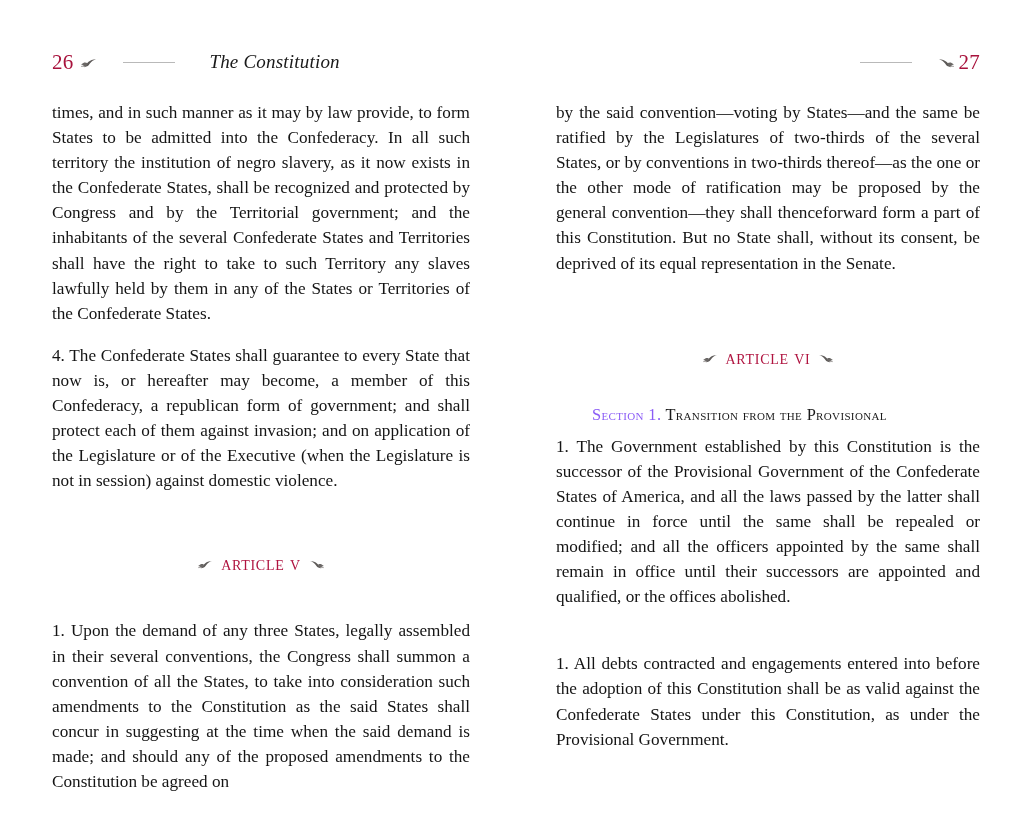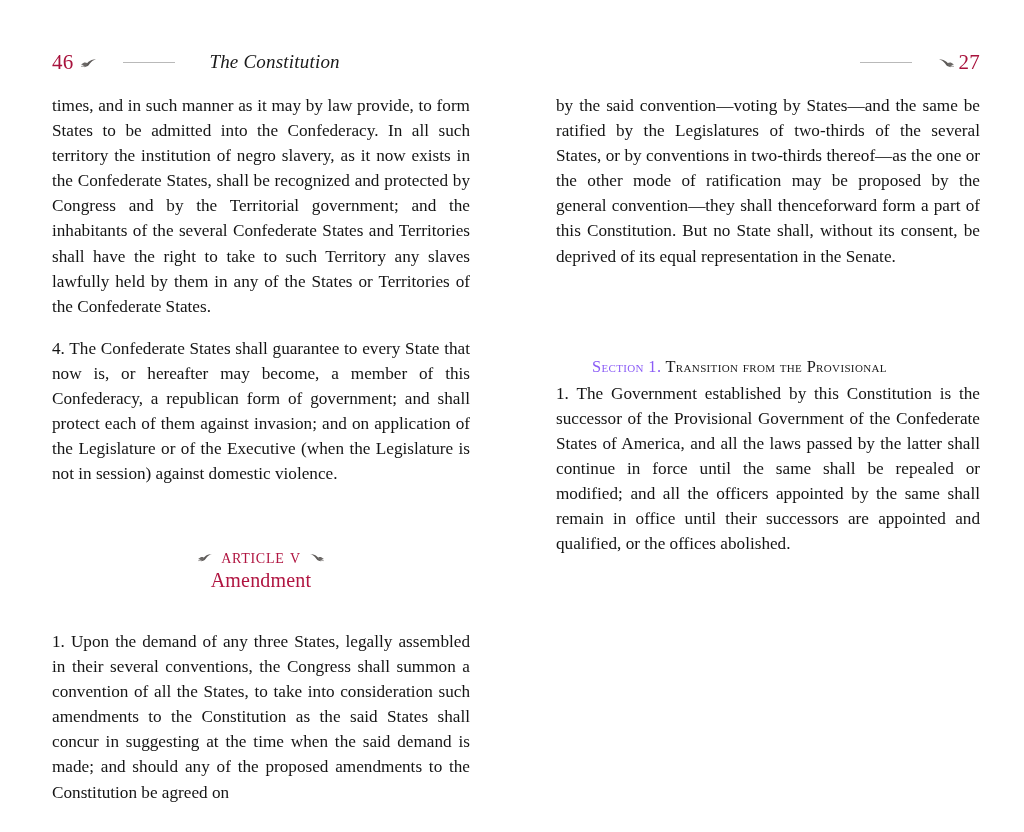--- a/index.html
+++ b/index.html
@@ -72,21 +72,21 @@
   
   .column {
     position: absolute;
     top: 92px;
     width: 418px;
   }
   .column.left  { left: 52px; }
   .column.right { left: 556px; width: 424px; }
 
   p.body-text {
-    margin: 1px 0 17px 0;
+    margin: 8px 0 17px 0;
     font-size: 17.2px;
     line-height: 25.1px;
     text-align: justify;
     text-justify: inter-word;
     hyphens: manual;
     color: #141414;
   }
   p.body-text.tight { margin-bottom: 0; }
 
   
@@ -140,21 +140,21 @@
 
   .spacer-lg { height: 28px; }
   .spacer-md { height: 17px; }
 </style>
 </head>
 <body>
 
 <div class="page-spread">
 
   <div class="running-head left">
-    <span class="folio">46</span>
+    <span class="folio">26</span>
     <span class="ornament" style="margin-left:7px;">
       <svg width="17" height="12" viewBox="0 0 17 12" aria-hidden="true">
         <path d="M16 2.2c-3.1 .1 -5.9 1.1 -7.8 2.9 -1 .9 -1.7 2 -2.4 3 -.4 .6 -.9 1.2 -1.5 1.5 .9 .3 2 .2 2.9 -.3 1.3 -.7 2.1 -2 2.9 -3.1 1.4 -1.9 3.4 -3.3 5.9 -4z" fill="#5d5a58"></path>
         <path d="M7.2 6.1c-1.2 -.6 -2.6 -.7 -3.8 -.2 -.9 .4 -1.6 1.1 -2.4 1.6 .8 .1 1.6 .4 2.2 .9 .5 .4 .9 .9 1.5 1.1 .7 .2 1.4 -.2 1.8 -.8 .5 -.8 .7 -1.8 .7 -2.6z" fill="#6b6866"></path>
         <path d="M1.1 9.4c1.3 -.3 2.7 -.2 3.9 .4" stroke="#8a8785" stroke-width=".8" fill="none"></path>
       </svg>
     </span>
     <span class="rh-gap-a"></span>
     <span class="head-rule"></span>
     <span class="rh-gap-b"></span>
@@ -194,46 +194,63 @@
         </span>
         <span class="art-label">Article V</span>
         <span class="ornament orn-flip">
           <svg width="16" height="11" viewBox="0 0 17 12" aria-hidden="true">
             <path d="M16 2.2c-3.1 .1 -5.9 1.1 -7.8 2.9 -1 .9 -1.7 2 -2.4 3 -.4 .6 -.9 1.2 -1.5 1.5 .9 .3 2 .2 2.9 -.3 1.3 -.7 2.1 -2 2.9 -3.1 1.4 -1.9 3.4 -3.3 5.9 -4z" fill="#5d5a58"></path>
             <path d="M7.2 6.1c-1.2 -.6 -2.6 -.7 -3.8 -.2 -.9 .4 -1.6 1.1 -2.4 1.6 .8 .1 1.6 .4 2.2 .9 .5 .4 .9 .9 1.5 1.1 .7 .2 1.4 -.2 1.8 -.8 .5 -.8 .7 -1.8 .7 -2.6z" fill="#6b6866"></path>
             <path d="M1.1 9.4c1.3 -.3 2.7 -.2 3.9 .4" stroke="#8a8785" stroke-width=".8" fill="none"></path>
           </svg>
         </span>
       </div>
-      <div class="art-sub">Amendment</div>
     </div>
 
     <div class="spacer-md"></div>
 
     <p class="body-text tight">1. Upon the demand of any three States, legally assembled in their several conventions, the Congress shall summon a convention of all the States, to take into consideration such amendments to the Constitution as the said States shall concur in suggesting at the time when the said demand is made; and should any of the proposed amendments to the Constitution be agreed on</p>
 
   </div>
 
   <div class="column right">
 
     <p class="body-text">by the said convention—voting by States—and the same be ratified by the Legislatures of two-thirds of the several States, or by conventions in two-thirds thereof—as the one or the other mode of ratification may be proposed by the general convention—they shall thenceforward form a part of this Constitution. But no State shall, without its consent, be deprived of its equal representation in the Senate.</p>
 
     <div class="spacer-lg"></div>
 
     <div class="article-head">
+      <div class="art-line">
+        <span class="ornament">
+          <svg width="16" height="11" viewBox="0 0 17 12" aria-hidden="true">
+            <path d="M16 2.2c-3.1 .1 -5.9 1.1 -7.8 2.9 -1 .9 -1.7 2 -2.4 3 -.4 .6 -.9 1.2 -1.5 1.5 .9 .3 2 .2 2.9 -.3 1.3 -.7 2.1 -2 2.9 -3.1 1.4 -1.9 3.4 -3.3 5.9 -4z" fill="#5d5a58"></path>
+            <path d="M7.2 6.1c-1.2 -.6 -2.6 -.7 -3.8 -.2 -.9 .4 -1.6 1.1 -2.4 1.6 .8 .1 1.6 .4 2.2 .9 .5 .4 .9 .9 1.5 1.1 .7 .2 1.4 -.2 1.8 -.8 .5 -.8 .7 -1.8 .7 -2.6z" fill="#6b6866"></path>
+            <path d="M1.1 9.4c1.3 -.3 2.7 -.2 3.9 .4" stroke="#8a8785" stroke-width=".8" fill="none"></path>
+          </svg>
+        </span>
+        <span class="art-label">Article VI</span>
+        <span class="ornament orn-flip">
+          <svg width="16" height="11" viewBox="0 0 17 12" aria-hidden="true">
+            <path d="M16 2.2c-3.1 .1 -5.9 1.1 -7.8 2.9 -1 .9 -1.7 2 -2.4 3 -.4 .6 -.9 1.2 -1.5 1.5 .9 .3 2 .2 2.9 -.3 1.3 -.7 2.1 -2 2.9 -3.1 1.4 -1.9 3.4 -3.3 5.9 -4z" fill="#5d5a58"></path>
+            <path d="M7.2 6.1c-1.2 -.6 -2.6 -.7 -3.8 -.2 -.9 .4 -1.6 1.1 -2.4 1.6 .8 .1 1.6 .4 2.2 .9 .5 .4 .9 .9 1.5 1.1 .7 .2 1.4 -.2 1.8 -.8 .5 -.8 .7 -1.8 .7 -2.6z" fill="#6b6866"></path>
+            <path d="M1.1 9.4c1.3 -.3 2.7 -.2 3.9 .4" stroke="#8a8785" stroke-width=".8" fill="none"></path>
+          </svg>
+        </span>
+      </div>
     </div>
 
     <div class="spacer-md"></div>
 
     <div class="section-head wrapped">
       <span class="sec-number">Section 1.</span>
       <span class="sec-title">Transition from the Provisional</span>
     </div>
 
     <p class="body-text">1. The Government established by this Constitution is the successor of the Provisional Government of the Confederate States of America, and all the laws passed by the latter shall continue in force until the same shall be repealed or modified; and all the officers appointed by the same shall remain in office until their successors are appointed and qualified, or the offices abolished.</p>
 
     <div class="spacer-md"></div>
 
 
+    <p class="body-text tight">1. All debts contracted and engagements entered into before the adoption of this Constitution shall be as valid against the Confederate States under this Constitution, as under the Provisional Government.</p>
 
   </div>
 
 </div>
 
 </body></html>

